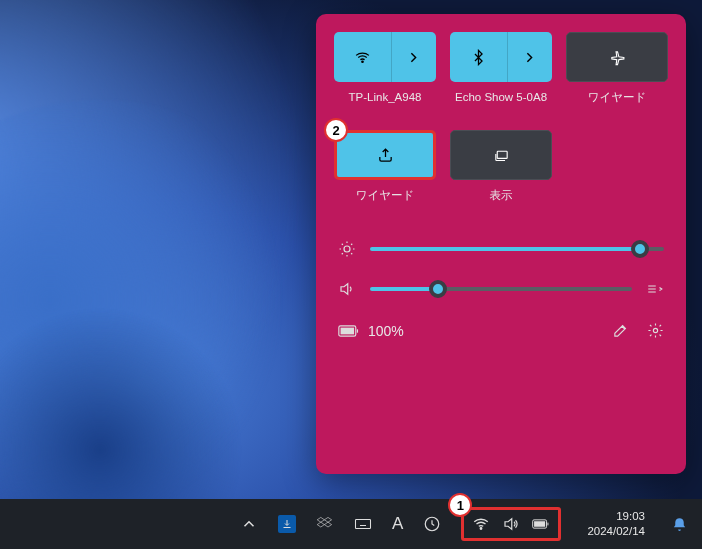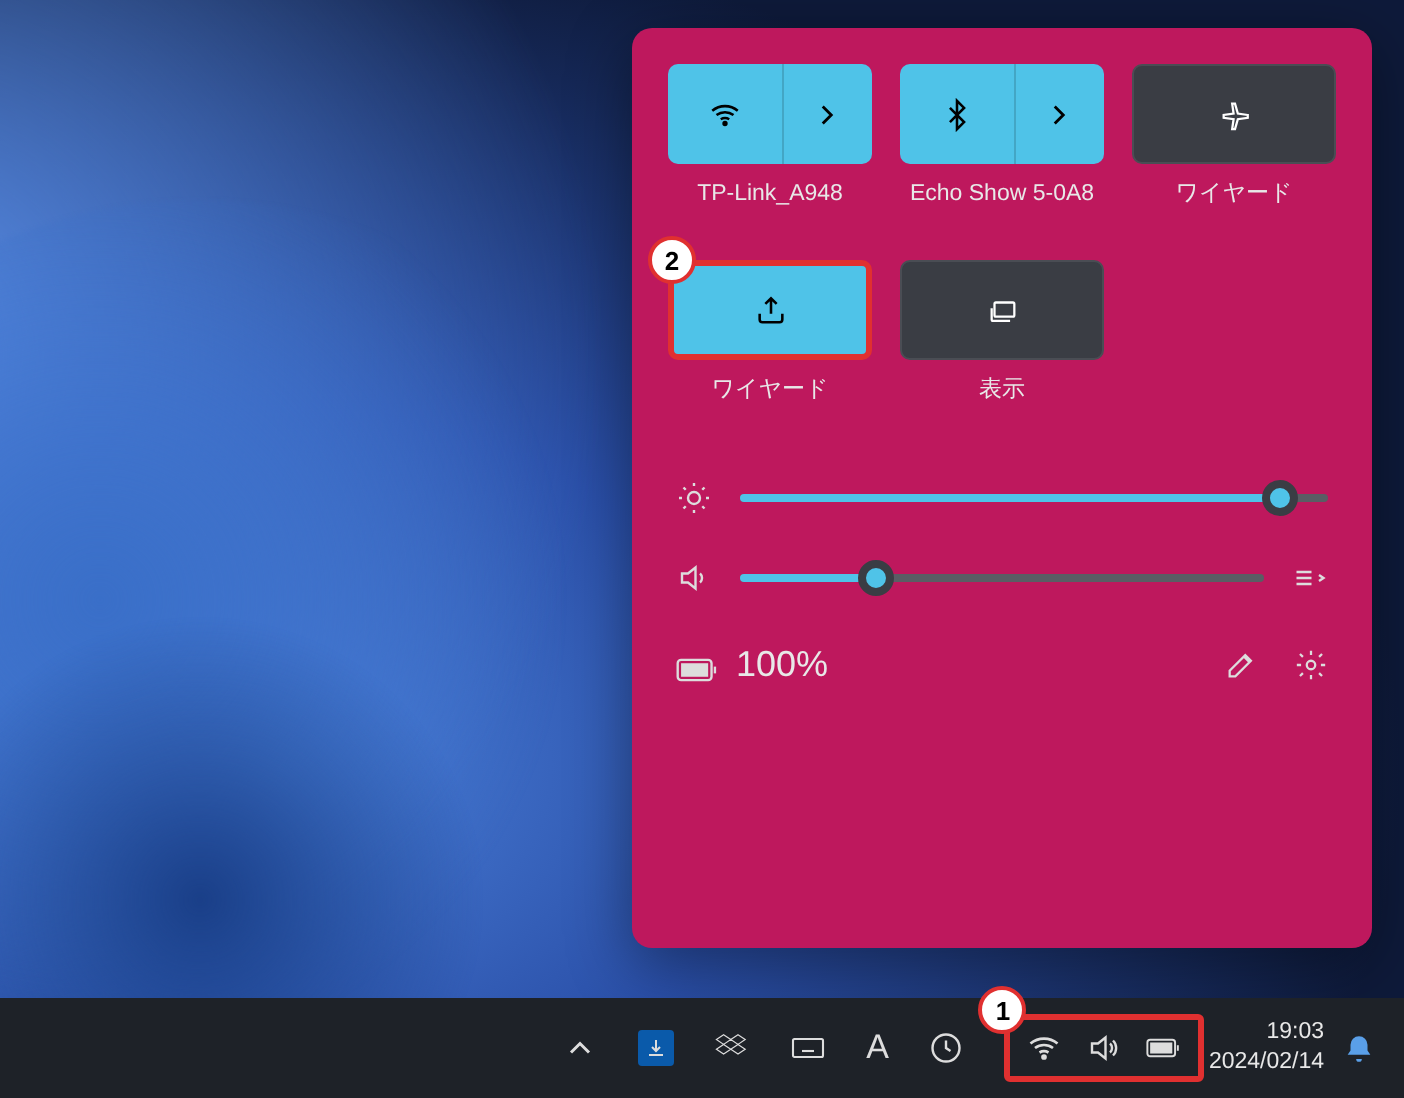--- a/index.html
+++ b/index.html
@@ -25,31 +25,31 @@
 .label{font-size:11.5px;color:#e8e8e8;margin-top:8px;text-align:center;line-height:1.35;min-height:30px}
 .hl{border:3px solid #e03030!important;position:relative}
 .badge{position:absolute;width:24px;height:24px;background:#fff;border:2px solid #e03030;border-radius:50%;color:#000;font-weight:700;font-size:13px;display:flex;align-items:center;justify-content:center;z-index:10}
 .slider-row{display:flex;align-items:center;gap:14px;margin:22px 0 8px;padding:0 4px}
 .slider-row svg{width:18px;height:18px;stroke:#ddd;fill:none;flex-shrink:0}
 .slider{flex:1;height:4px;background:#5a5d64;border-radius:2px;position:relative;cursor:pointer}
 .slider-fill{position:absolute;left:0;top:0;height:100%;background:#4fc3e8;border-radius:2px}
 .slider-thumb{position:absolute;width:18px;height:18px;background:#4fc3e8;border:4px solid #3a3d44;border-radius:50%;top:50%;transform:translate(-50%,-50%)}
 .vol-more{stroke:#ddd;fill:none;width:18px;height:18px;cursor:pointer}
 .footer{display:flex;align-items:center;justify-content:space-between;margin-top:24px;padding:0 4px}
-.bat{display:flex;align-items:flex-end;gap:8px;font-size:18px;color:#e8e8e8}
+.bat{display:flex;align-items:center;gap:8px;font-size:14px;color:#e8e8e8}
 .bat svg{width:22px;height:16px;stroke:#ddd;fill:none}
 .footer-r{display:flex;gap:18px}
 .footer-r svg{width:17px;height:17px;stroke:#ddd;fill:none;cursor:pointer}
 .taskbar{position:absolute;bottom:0;left:0;right:0;height:50px;background:#1e2228;display:flex;align-items:center;padding:0 14px;color:#fff}
 .tb-left{flex:1}
 .tb-center{display:flex;gap:20px;align-items:center}
 .tb-center svg,.tb-center .ico{width:18px;height:18px;stroke:#ddd;fill:none}
 .sys{display:flex;gap:12px;align-items:center;padding:5px 8px;position:relative}
 .sys.hl{border:3px solid #e03030;border-radius:3px}
-.tb-right{display:flex;align-items:center;gap:9px;margin-left:2px}
+.tb-right{display:flex;align-items:center;gap:26px;margin-left:26px}
 .clock{text-align:right;font-size:11.5px;line-height:1.3;color:#e8e8e8}
 .bell{width:17px;height:17px;fill:#5a9fe8}
 .ico-txt{font-size:17px;color:#ddd;font-family:sans-serif}
 .dl{width:18px;height:18px;background:#0a5aaa;display:flex;align-items:center;justify-content:center;border-radius:2px}
 </style>
 </head>
 <body>
 
 <div class="desktop">
   <div class="wave w1"></div>

